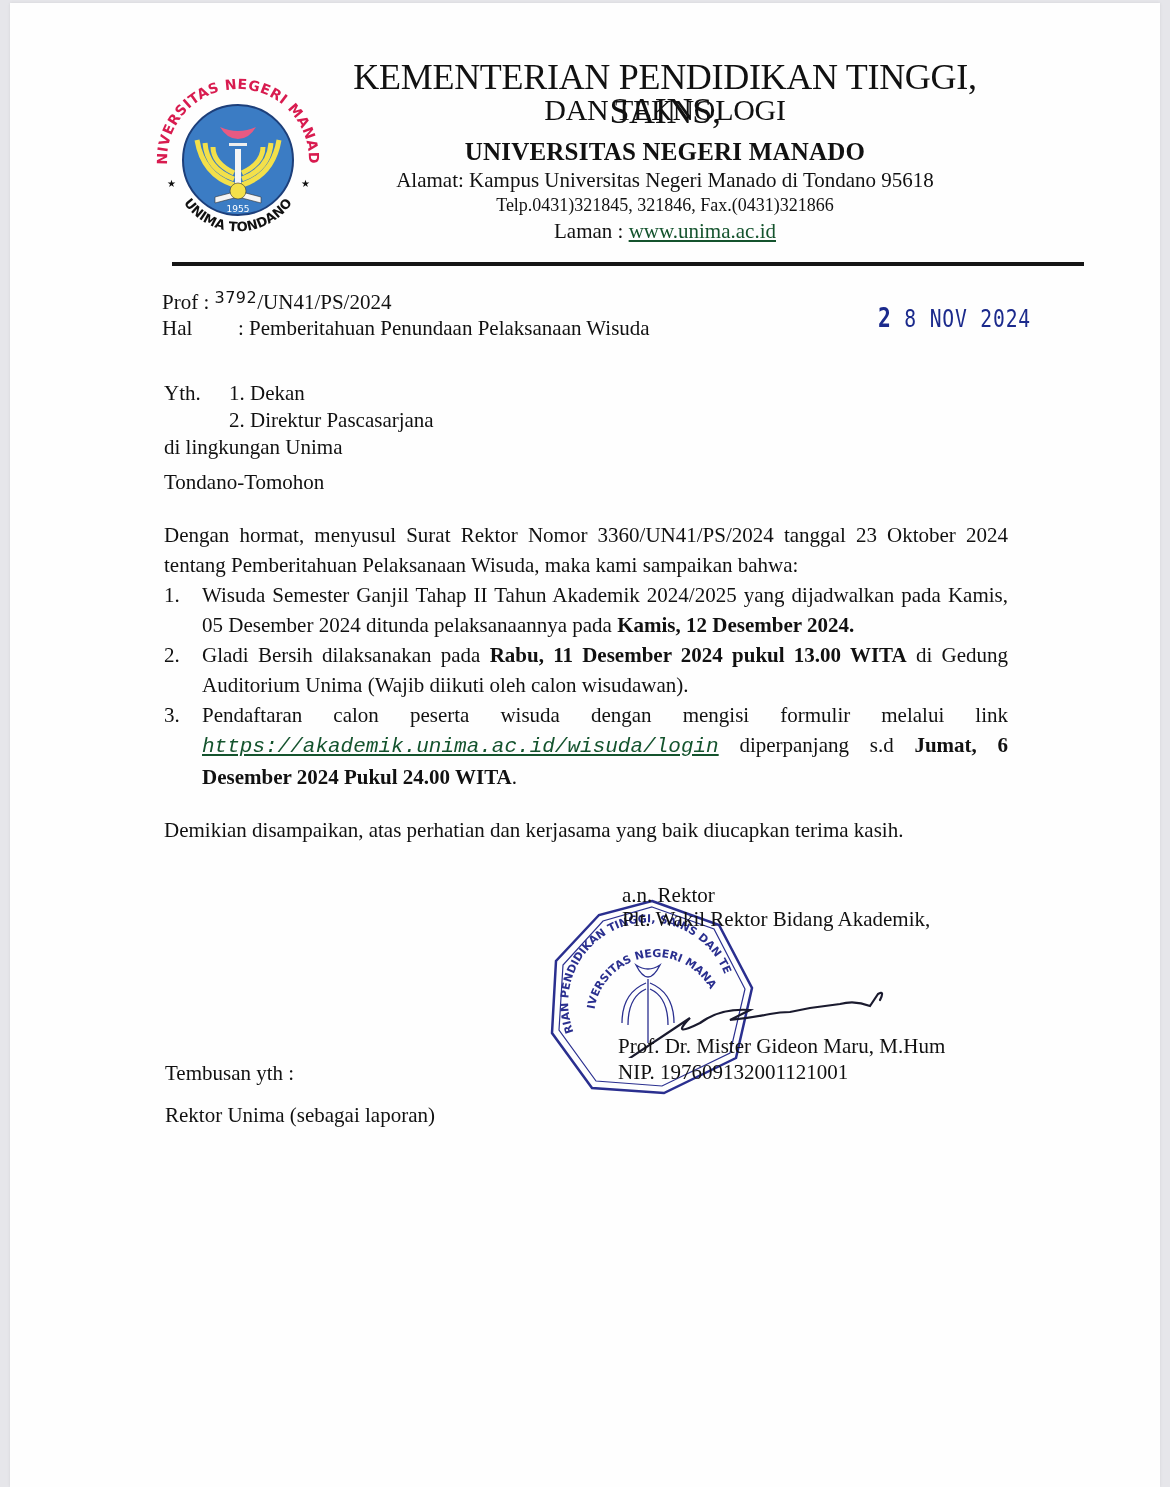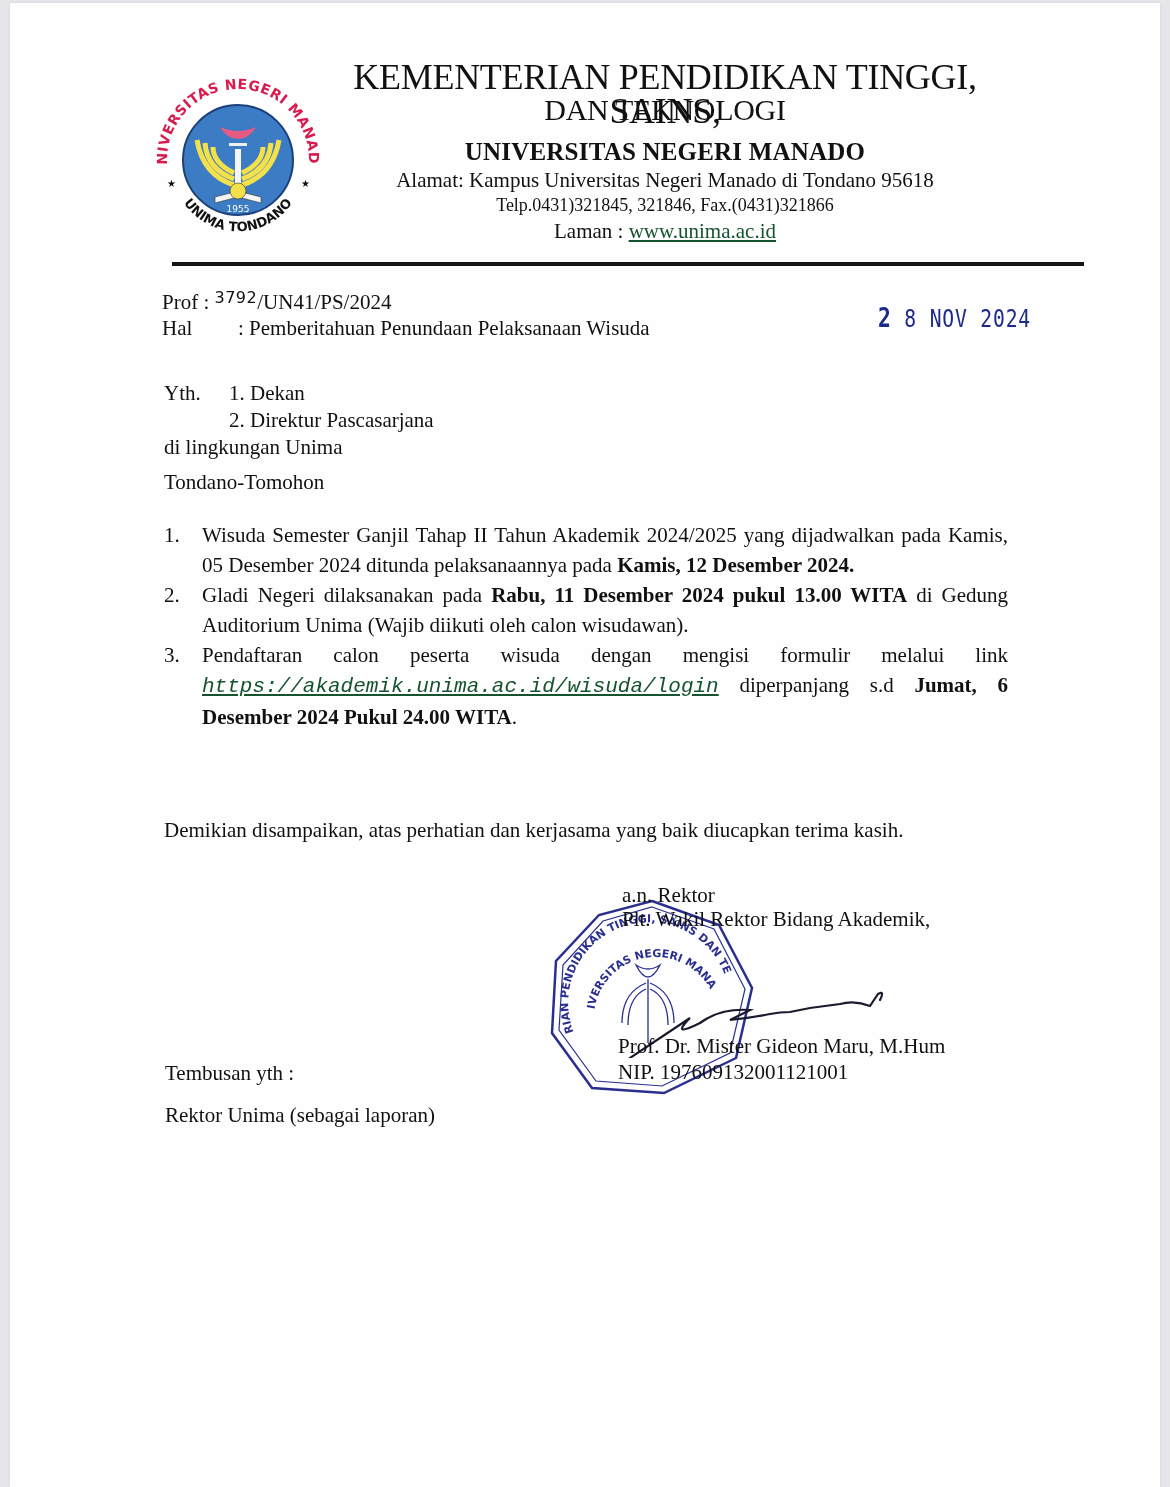--- a/index.html
+++ b/index.html
@@ -118,28 +118,29 @@
     <span class="big">2</span><span> 8 NOV 2024</span>
   </div>
 
   <div class="abs txt" style="left:154px; top:377px;">Yth.</div>
   <div class="abs txt" style="left:219px; top:377px;">1. Dekan</div>
   <div class="abs txt" style="left:219px; top:404px;">2. Direktur Pascasarjana</div>
   <div class="abs txt" style="left:154px; top:431px;">di lingkungan Unima</div>
   <div class="abs txt" style="left:154px; top:466px;">Tondano-Tomohon</div>
 
   <div class="body-block" style="left:154px; top:517px;">
+    <div class="para">Dengan hormat, menyusul Surat Rektor Nomor 3360/UN41/PS/2024 tanggal 23 Oktober 2024 tentang Pemberitahuan Pelaksanaan Wisuda, maka kami sampaikan bahwa:</div>
     <ol class="list">
       <li>
         <span class="num">1.</span>
         <span>Wisuda Semester Ganjil Tahap II Tahun Akademik 2024/2025 yang dijadwalkan pada Kamis, 05 Desember 2024 ditunda pelaksanaannya pada </span><b>Kamis, 12 Desember 2024.</b>
       </li>
       <li>
         <span class="num">2.</span>
-        <span>Gladi Negeri dilaksanakan pada </span><b>Rabu, 11 Desember 2024 pukul 13.00 WITA</b><span> di Gedung Auditorium Unima (Wajib diikuti oleh calon wisudawan).</span>
+        <span>Gladi Bersih dilaksanakan pada </span><b>Rabu, 11 Desember 2024 pukul 13.00 WITA</b><span> di Gedung Auditorium Unima (Wajib diikuti oleh calon wisudawan).</span>
       </li>
       <li>
         <span class="num">3.</span>
         <div class="spaced">Pendaftaran calon peserta wisuda dengan mengisi formulir melalui link</div>
         <span class="link-it">https://akademik.unima.ac.id/wisuda/login</span><span> diperpanjang s.d </span><b>Jumat, 6 Desember 2024 Pukul 24.00 WITA</b><span>.</span>
       </li>
     </ol>
   </div>
 
   <div class="abs txt" style="left:154px; top:814px;">Demikian disampaikan, atas perhatian dan kerjasama yang baik diucapkan terima kasih.</div>

